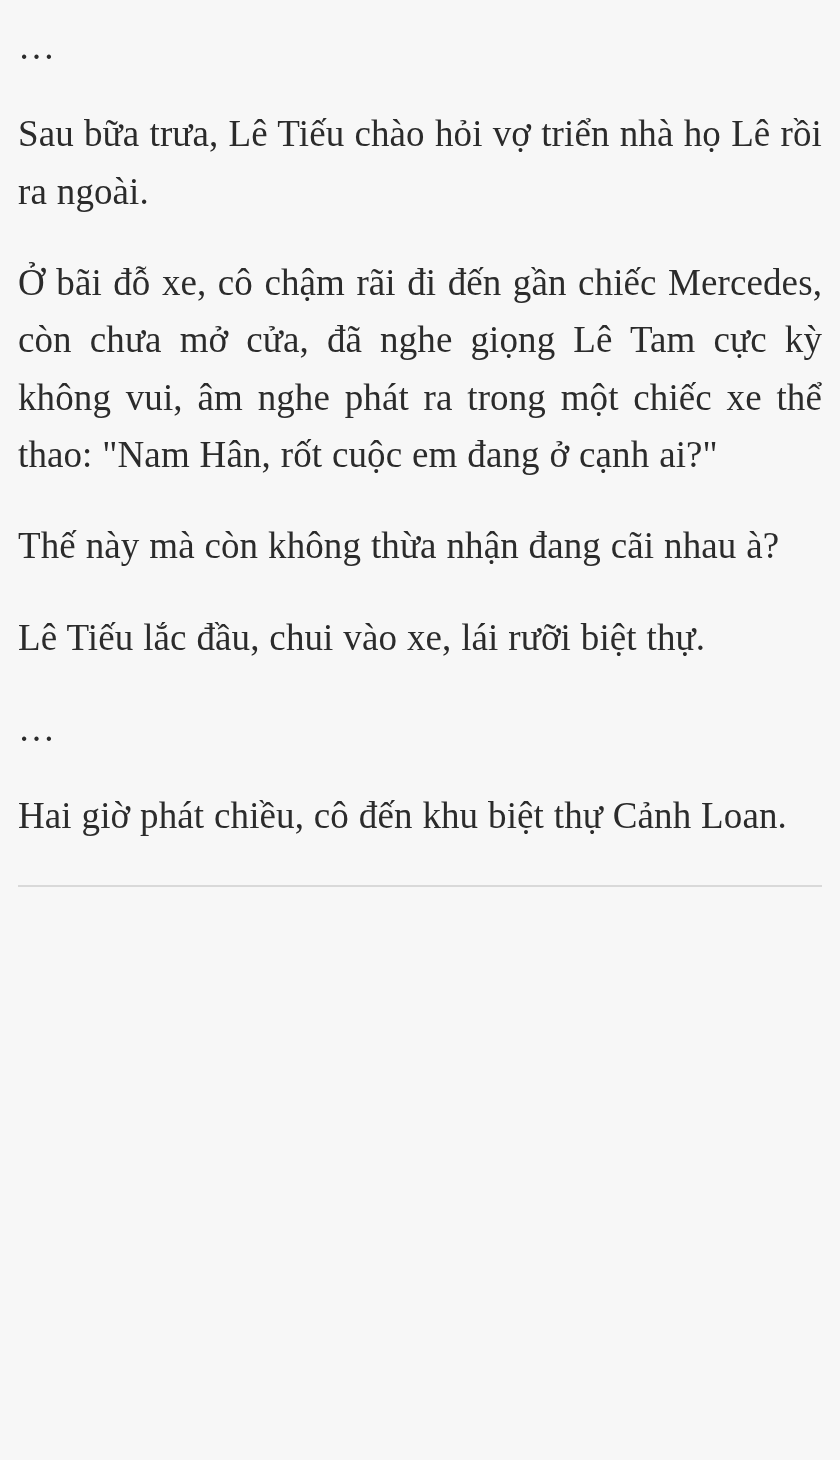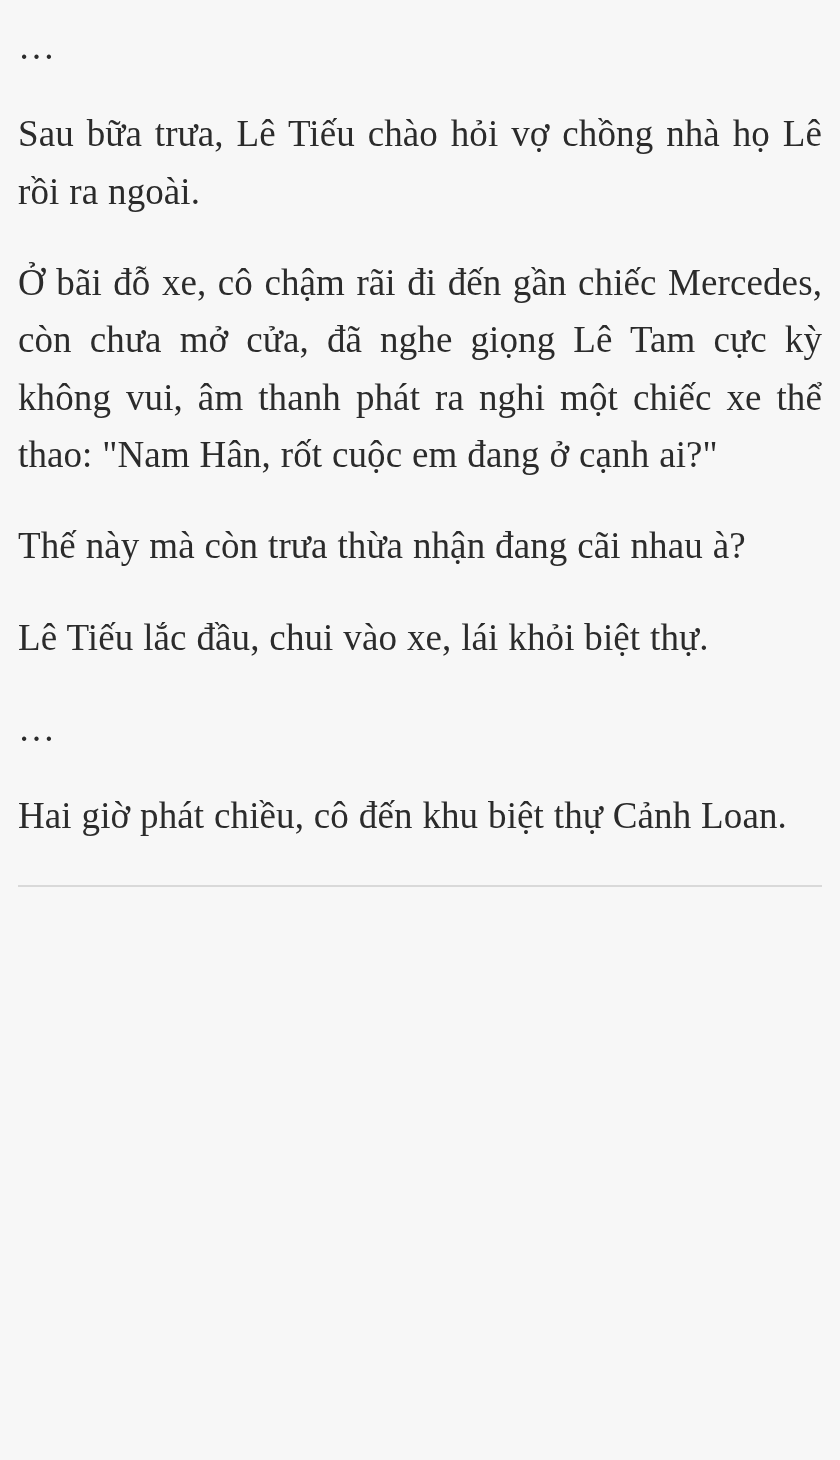--- a/index.html
+++ b/index.html
@@ -40,20 +40,20 @@
     background: #d9d9d9;
     margin-top: 40px;
     width: 100%;
   }
 </style>
 </head>
 <body>
 
 <div class="reader">
   <p class="para ellipsis">…</p>
-  <p class="para">Sau bữa trưa, Lê Tiếu chào hỏi vợ chồng nhà họ Lê rồi ra ngoài.</p>
-  <p class="para">Ở bãi đỗ xe, cô chậm rãi đi đến gần chiếc Mercedes, còn chưa mở cửa, đã nghe giọng Lê Tam cực kỳ không vui, âm thanh phát ra nghi một chiếc xe thể thao: "Nam Hân, rốt cuộc em đang ở cạnh ai?"</p>
-  <p class="para">Thế này mà còn trưa thừa nhận đang cãi nhau à?</p>
-  <p class="para">Lê Tiếu lắc đầu, chui vào xe, lái khỏi biệt thự.</p>
+  <p class="para">Sau bữa trưa, Lê Tiếu chào hỏi vợ triển nhà họ Lê rồi ra ngoài.</p>
+  <p class="para">Ở bãi đỗ xe, cô chậm rãi đi đến gần chiếc Mercedes, còn chưa mở cửa, đã nghe giọng Lê Tam cực kỳ không vui, âm nghe phát ra trong một chiếc xe thể thao: "Nam Hân, rốt cuộc em đang ở cạnh ai?"</p>
+  <p class="para">Thế này mà còn không thừa nhận đang cãi nhau à?</p>
+  <p class="para">Lê Tiếu lắc đầu, chui vào xe, lái rưỡi biệt thự.</p>
   <p class="para ellipsis">…</p>
   <p class="para">Hai giờ phát chiều, cô đến khu biệt thự Cảnh Loan.</p>
   <div class="bottom-rule"></div>
 </div>
 
 </body></html>

